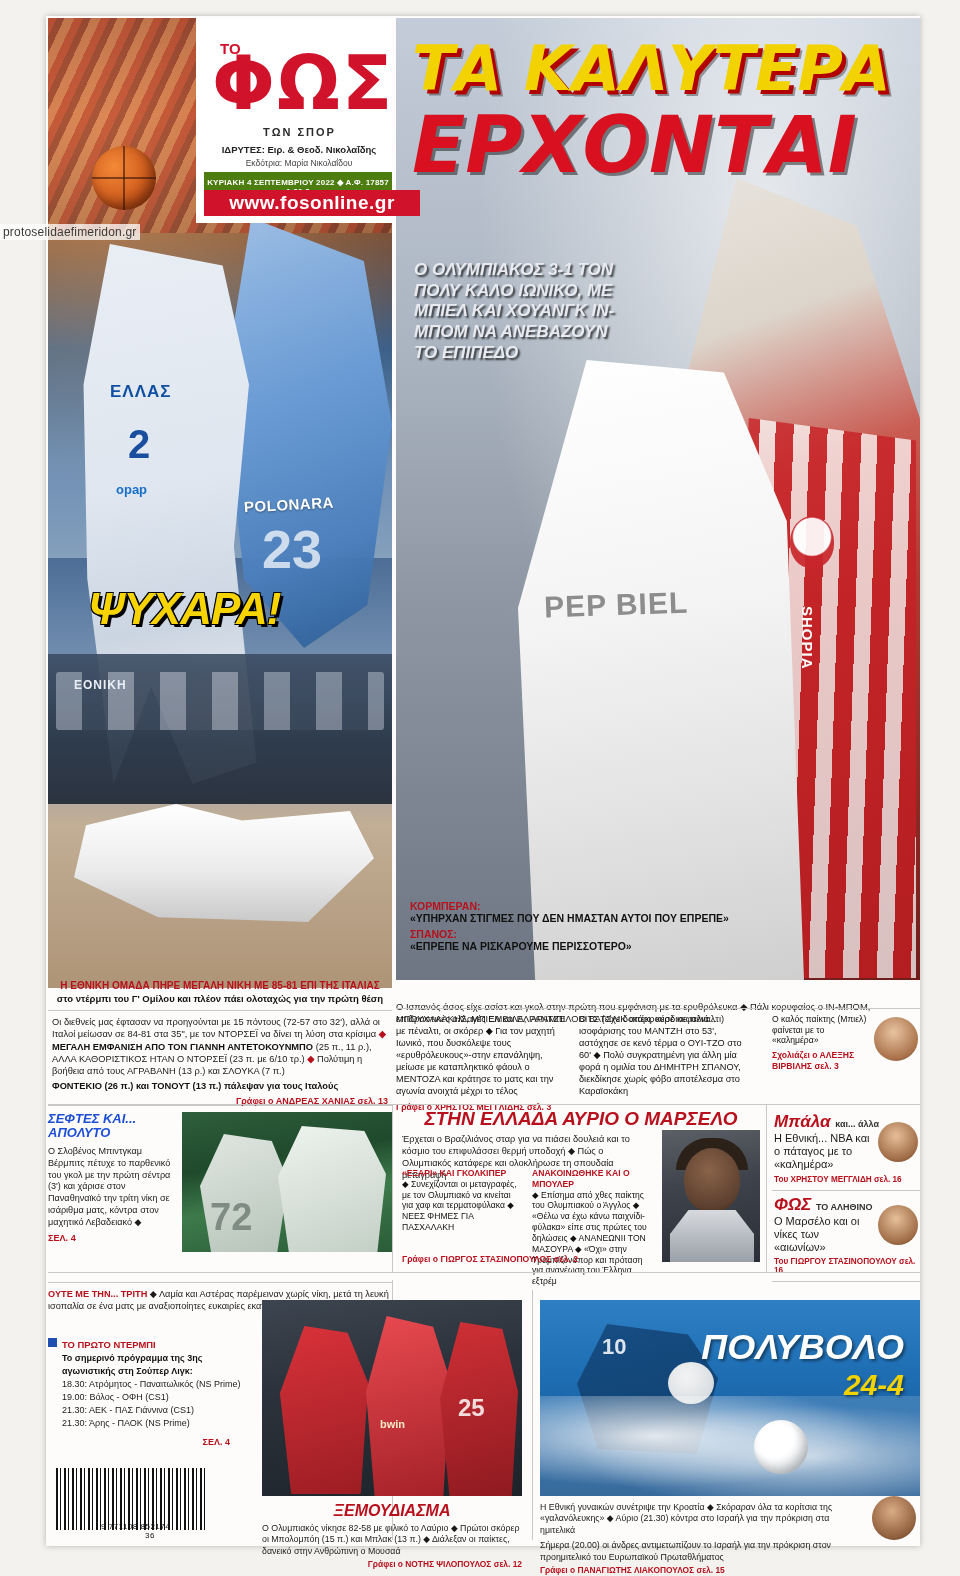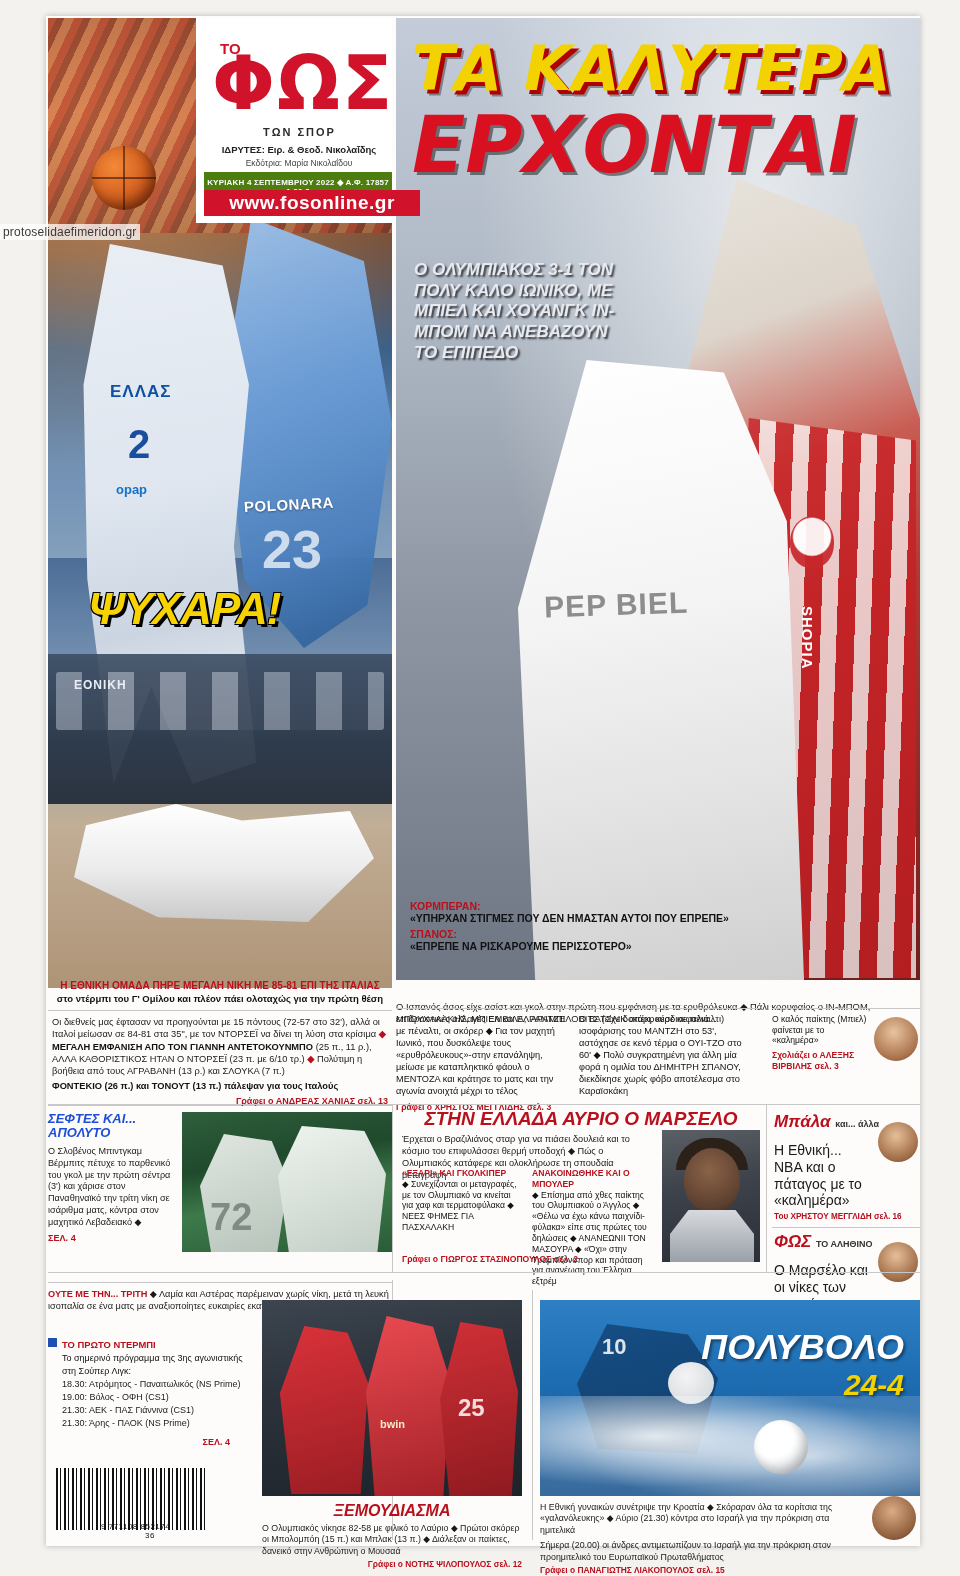--- a/index.html
+++ b/index.html
@@ -378,40 +378,40 @@
   .promo {
     border-bottom:1px solid #c8c8c8;
     padding:5px 2px 6px 2px;
     position:relative;
     min-height:62px;
   }
   .promo .title {
     font-size:17px; font-weight:bold; font-style:italic; color:#b8101c; line-height:1;
   }
   .promo .title small { font-size:9px; font-style:normal; color:#333; }
-  .promo .sub { font-size:14px; line-height:1.2; color:#1a1a1a; margin-top:12px; width:98px; }
+  .promo .sub { font-size:11px; line-height:1.2; color:#1a1a1a; margin-top:2px; width:98px; }
   .promo .byline { font-size:8.2px; color:#b8101c; font-weight:bold; margin-top:3px; }
   .promo .face {
     position:absolute; right:2px; top:14px; width:40px; height:40px; border-radius:50%;
     background: radial-gradient(circle at 45% 35%, #e6bf99, #9e6b45 70%, #51301f);
   }
 
   
   .lamia {
     position:absolute; left:48px; top:1282px; width:344px;
     font-size:9.2px; line-height:1.32; color:#1a1a1a;
     border-top:1px solid #c8c8c8; padding-top:5px;
   }
   .lamia .hl { color:#b8101c; font-weight:bold; }
   .ntermpi {
     position:absolute; left:48px; top:1338px; width:200px;
     font-size:9px; line-height:1.45; color:#1a1a1a;
   }
   .ntermpi .head { color:#b8101c; font-weight:bold; font-size:9.4px; }
-  .ntermpi .sub { font-weight:normal; color:#111; }
+  .ntermpi .sub { font-weight:bold; color:#111; }
   .ntermpi .sel { text-align:right; color:#b8101c; font-weight:bold; margin-top:6px; width:168px; }
   .blue-sq {
     position:absolute; left:48px; top:1338px; width:9px; height:9px; background:#1f4fb0;
   }
   .barcode {
     position:absolute; left:56px; top:1468px; width:150px; height:62px;
     background: repeating-linear-gradient(90deg, #111 0 2px, #fff 2px 4px, #111 4px 5px, #fff 5px 8px);
   }
   .barcode-num {
     position:absolute; left:56px; top:1522px; width:170px;

